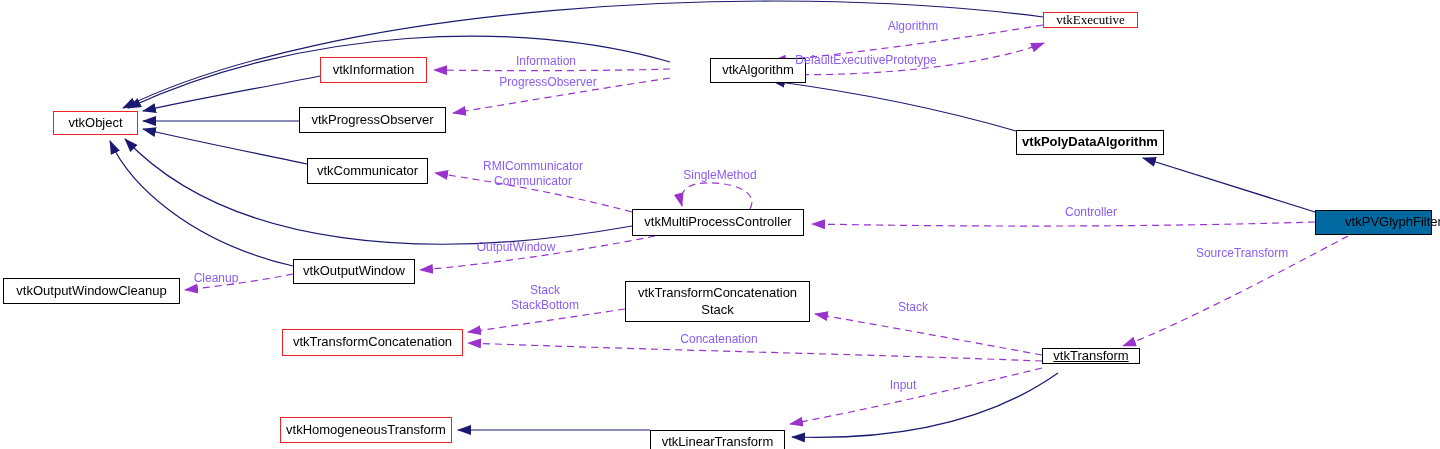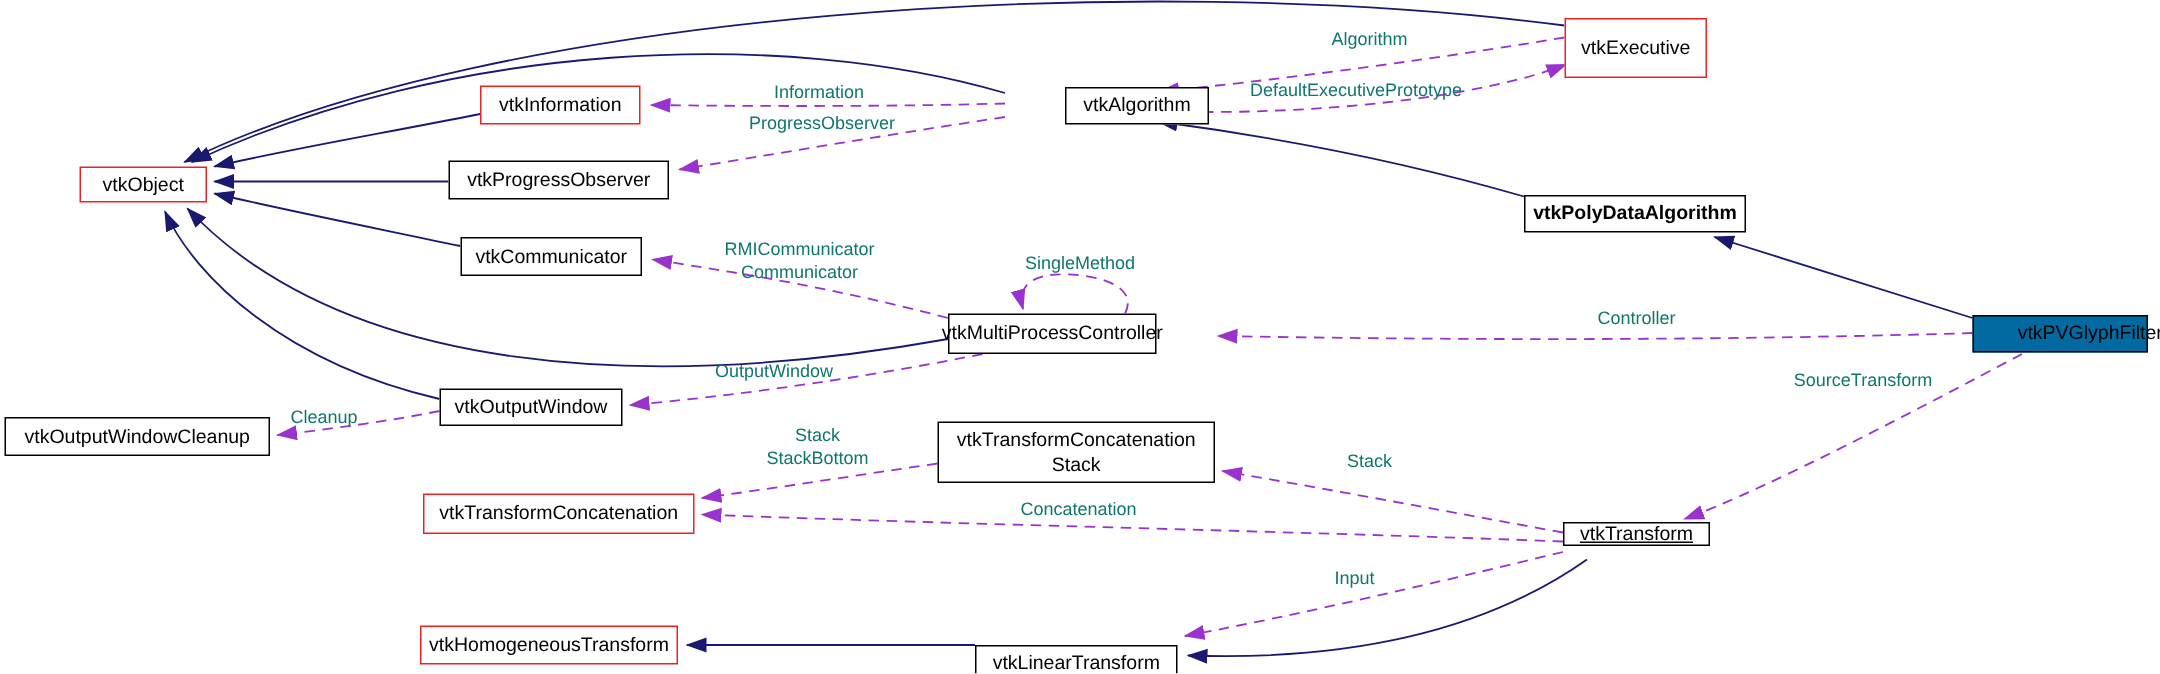--- a/index.html
+++ b/index.html
@@ -4,21 +4,21 @@
 <style>
   html,body{margin:0;padding:0;background:#ffffff;}
   #canvas{position:relative;width:1440px;height:449px;background:#ffffff;overflow:hidden;
           font-family:"Liberation Sans", sans-serif;}
   #edges{position:absolute;left:0;top:0;width:1440px;height:449px;}
   .node{position:absolute;box-sizing:border-box;background:#ffffff;border:1px solid #000000;
         display:flex;align-items:center;justify-content:center;text-align:center;
         font-size:13px;color:#000000;line-height:1.25;white-space:nowrap;cursor:pointer;}
   .node.red{border-color:#ee2222;}
   .node.selected{background:#0369a1;border-width:1.6px;border-color:#000000;padding-left:40px;}
-  .elabel{position:absolute;transform:translateX(-50%);font-size:12px;color:#0f766e;
+  .elabel{position:absolute;transform:translateX(-50%);font-size:12px;color:#8b5cf6;
           white-space:nowrap;line-height:1.15;background:transparent;}
 </style>
 </head>
 <body>
 
 <div id="canvas">
 
   <svg id="edges" viewBox="0 0 1440 449" xmlns="http://www.w3.org/2000/svg">
     <defs>
       <marker id="arrN" markerUnits="userSpaceOnUse" markerWidth="16" markerHeight="12" refX="13" refY="5" orient="auto">
@@ -59,39 +59,39 @@
       <path d="M 1042,368 C 955,389 870,409 790,424" marker-end="url(#arrP)"></path>
       <path d="M 1348,236 C 1280,272 1180,325 1123,346" marker-end="url(#arrP)"></path>
     </g>
   </svg>
 
   <div class="node red" style="left:53px;top:111px;width:85px;height:24px;">vtkObject</div>
   <div class="node red" style="left:320px;top:57px;width:107px;height:26px;">vtkInformation</div>
   <div class="node" style="left:299px;top:107px;width:147px;height:26px;">vtkProgressObserver</div>
   <div class="node" style="left:307px;top:158px;width:121px;height:26px;">vtkCommunicator</div>
   <div class="node" style="left:670px;top:58px;width:96px;height:25px;margin-left:40px;">vtkAlgorithm</div>
-  <div class="node red" style="left:1043px;top:12px;width:95px;height:40px;">vtkExecutive</div>
+  <div class="node red" style="left:1043px;top:12px;width:95px;height:16px;font-family:Liberation Serif, serif;">vtkExecutive</div>
   <div class="node" style="left:1016px;top:130px;width:148px;height:25px;font-weight:bold;">vtkPolyDataAlgorithm</div>
-  <div class="node" style="left:632px;top:209px;width:139px;height:27px;">vtkMultiProcessController</div>
+  <div class="node" style="left:632px;top:209px;width:172px;height:27px;">vtkMultiProcessController</div>
   <div class="node selected" style="left:1315px;top:210px;width:117px;height:25px;">vtkPVGlyphFilter</div>
   <div class="node" style="left:3px;top:278px;width:177px;height:26px;">vtkOutputWindowCleanup</div>
   <div class="node" style="left:293px;top:259px;width:122px;height:25px;">vtkOutputWindow</div>
   <div class="node" style="left:625px;top:281px;width:185px;height:41px;flex-direction:column;">
     <span>vtkTransformConcatenation</span>
     <span>Stack</span>
   </div>
   <div class="node red" style="left:282px;top:329px;width:181px;height:27px;">vtkTransformConcatenation</div>
   <div class="node" style="left:1042px;top:348px;width:98px;height:16px;text-decoration:underline;">vtkTransform</div>
   <div class="node red" style="left:280px;top:417px;width:172px;height:26px;">vtkHomogeneousTransform</div>
   <div class="node" style="left:650px;top:418px;width:135px;height:25px;margin-top:12px;">vtkLinearTransform</div>
 
   <div class="elabel" style="left:546px;top:55px;">Information</div>
   <div class="elabel" style="left:548px;top:76px;">ProgressObserver</div>
   <div class="elabel" style="left:913px;top:20px;">Algorithm</div>
-  <div class="elabel" style="left:904px;top:54px;">DefaultExecutivePrototype</div>
+  <div class="elabel" style="left:866px;top:54px;">DefaultExecutivePrototype</div>
   <div class="elabel" style="left:533px;top:160px;">RMICommunicator</div>
   <div class="elabel" style="left:533px;top:175px;">Communicator</div>
   <div class="elabel" style="left:720px;top:169px;">SingleMethod</div>
   <div class="elabel" style="left:1091px;top:206px;">Controller</div>
   <div class="elabel" style="left:516px;top:241px;">OutputWindow</div>
   <div class="elabel" style="left:216px;top:272px;">Cleanup</div>
   <div class="elabel" style="left:545px;top:284px;">Stack</div>
   <div class="elabel" style="left:545px;top:299px;text-align:right;">StackBottom</div>
   <div class="elabel" style="left:913px;top:301px;">Stack</div>
   <div class="elabel" style="left:719px;top:333px;">Concatenation</div>

